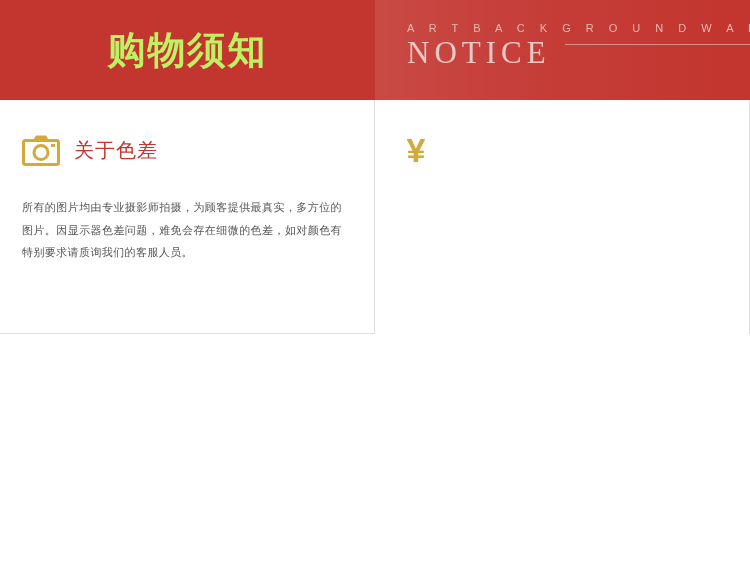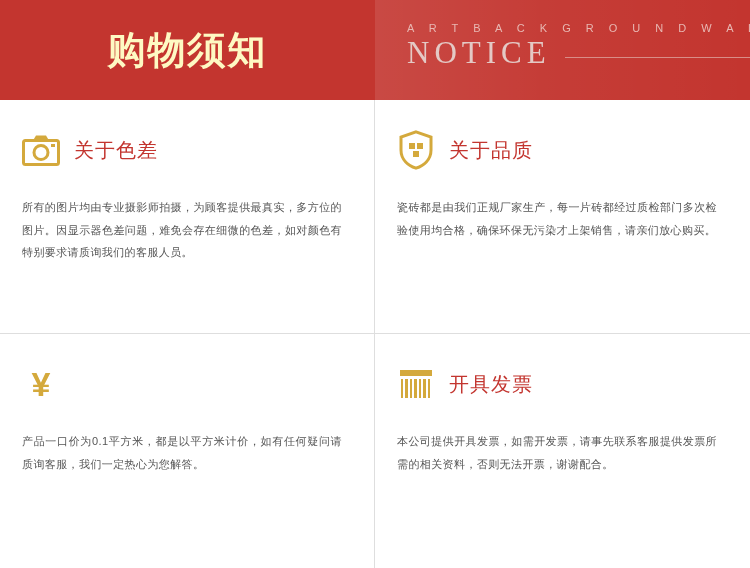--- a/index.html
+++ b/index.html
@@ -28,21 +28,21 @@
   }
   .header-left {
     width: 375px;
     height: 100px;
     display: flex;
     align-items: center;
     justify-content: center;
     position: relative;
   }
   .header-title {
-    color: #fef9c3;
+    color: #bef264;
     font-size: 38px;
     font-weight: bold;
     letter-spacing: 2px;
     line-height: 1;
   }
   .header-right {
     position: relative;
     width: 375px;
     height: 100px;
     background: #c3352f;
@@ -61,21 +61,20 @@
     position: relative;
     color: #e8b7b2;
     font-size: 11px;
     letter-spacing: 6px;
     margin-bottom: 2px;
     white-space: nowrap;
   }
   .header-en-row {
     position: relative;
     display: flex;
-    align-items: center;
   }
   .header-en {
     color: #e4c9c5;
     font-size: 31px;
     letter-spacing: 5px;
     line-height: 1.1;
     font-family: "Liberation Serif", serif;
     white-space: nowrap;
   }
   .header-rule {
@@ -169,57 +168,24 @@
             <path d="M11 6.5 L14 1.5 L24 1.5 L27 6.5 Z" class="gold"></path>
             <circle cx="19" cy="18.5" r="7" class="gold-stroke" stroke-width="3"></circle>
             <rect x="29" y="10" width="4" height="3" class="gold"></rect>
           </svg>
         </span>
         <span class="cell-title">关于色差</span>
       </div>
       <div class="cell-body">所有的图片均由专业摄影师拍摄，为顾客提供最真实，多方位的图片。因显示器色差问题，难免会存在细微的色差，如对颜色有特别要求请质询我们的客服人员。</div>
     </div>
 
-    <div class="cell border-bottom">
-      <div class="cell-head">
-        <span class="cell-icon">
-          <svg width="34" height="40" viewBox="0 0 34 40">
-            <path d="M17 1.8 L32 7 V20 C32 29.5 25 35.5 17 38.2 C9 35.5 2 29.5 2 20 V7 Z" class="gold-stroke" stroke-width="3"></path>
-            <rect x="10" y="13" width="6" height="6" class="gold"></rect>
-            <rect x="18" y="13" width="6" height="6" class="gold"></rect>
-            <rect x="14" y="21" width="6" height="6" class="gold"></rect>
-          </svg>
-        </span>
-        <span class="cell-title">关于品质</span>
-      </div>
-      <div class="cell-body">瓷砖都是由我们正规厂家生产，每一片砖都经过质检部门多次检验使用均合格，确保环保无污染才上架销售，请亲们放心购买。</div>
-    </div>
 
     <div class="cell border-right">
       <div class="cell-head">
         <span class="cell-icon">
           <span class="yen">¥</span>
         </span>
       </div>
-      <div class="cell-body">产品一口价为0.1平方米，都是以平方米计价，如有任何疑问请质询客服，我们一定热心为您解答。</div>
     </div>
 
-    <div class="cell">
-      <div class="cell-head">
-        <span class="cell-icon">
-          <svg width="36" height="34" viewBox="0 0 36 34">
-            <rect x="2" y="3" width="32" height="6" class="gold"></rect>
-            <rect x="3" y="12" width="2" height="19" class="gold"></rect>
-            <rect x="7" y="12" width="3" height="19" class="gold"></rect>
-            <rect x="12" y="12" width="2" height="19" class="gold"></rect>
-            <rect x="16" y="12" width="3" height="19" class="gold"></rect>
-            <rect x="21" y="12" width="2" height="19" class="gold"></rect>
-            <rect x="25" y="12" width="3" height="19" class="gold"></rect>
-            <rect x="30" y="12" width="2" height="19" class="gold"></rect>
-          </svg>
-        </span>
-        <span class="cell-title">开具发票</span>
-      </div>
-      <div class="cell-body">本公司提供开具发票，如需开发票，请事先联系客服提供发票所需的相关资料，否则无法开票，谢谢配合。</div>
-    </div>
 
   </div>
 </div>
 
 </body></html>

